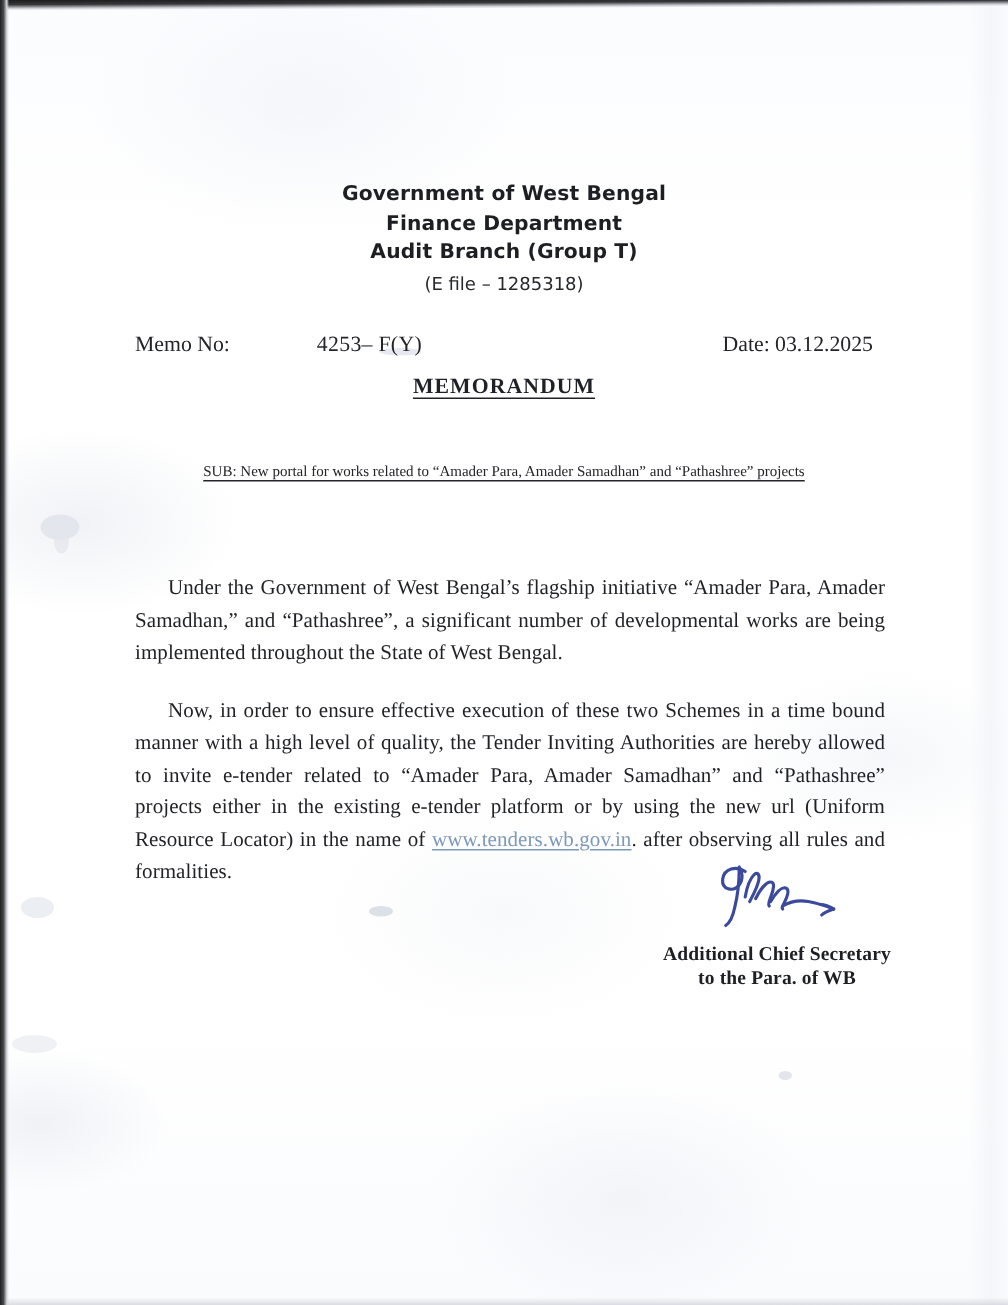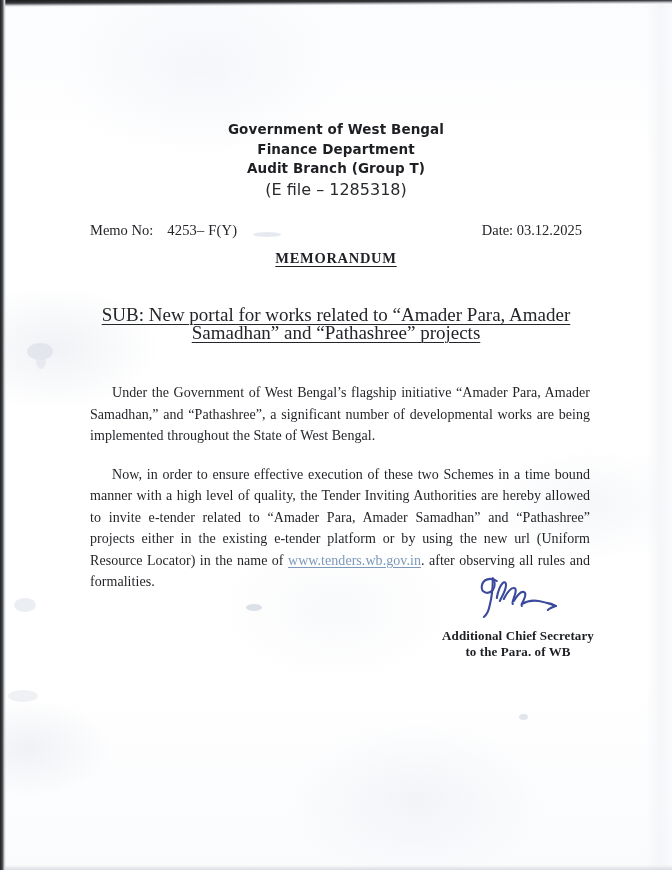--- a/index.html
+++ b/index.html
@@ -103,42 +103,42 @@
     white-space: nowrap;
   }
   .lh-line.underlined {
     text-decoration: underline;
     text-underline-offset: 2.5px;
     text-decoration-thickness: 1.6px;
   }
   .lh-efile {
     font-family: "DejaVu Sans", sans-serif;
     font-weight: normal;
-    font-size: 16px;
+    font-size: 12px;
     line-height: 19px;
     margin-top: 1px;
     color: #27292d;
   }
 
   
   #memo-row {
     position: absolute;
     top: 222px;
     left: 90px;
     width: 492px;
     display: flex;
     justify-content: space-between;
     align-items: baseline;
     color: #232529;
     font-size: 14.5px;
     white-space: nowrap;
   }
   #memo-no-label { margin-right: 14px; }
   #memo-no { letter-spacing: .2px; }
-  #memo-no-group { display: flex; }
+  #memo-no-group { display: flex; gap: 44px; }
 
   
   #memorandum-title {
     position: absolute;
     top: 250px;
     left: 0;
     width: 672px;
     text-align: center;
     font-size: 14.5px;
     font-weight: 600;
@@ -149,21 +149,21 @@
     text-decoration-thickness: 1.2px;
   }
 
   
   #subject-block {
     position: absolute;
     top: 306px;
     left: 86px;
     width: 500px;
     text-align: center;
-    font-size: 19px;
+    font-size: 10px;
     line-height: 17.5px;
     color: #232529;
   }
   #subject-text {
     text-decoration: underline;
     text-underline-offset: 2.5px;
     text-decoration-thickness: 1px;
   }
 
   

